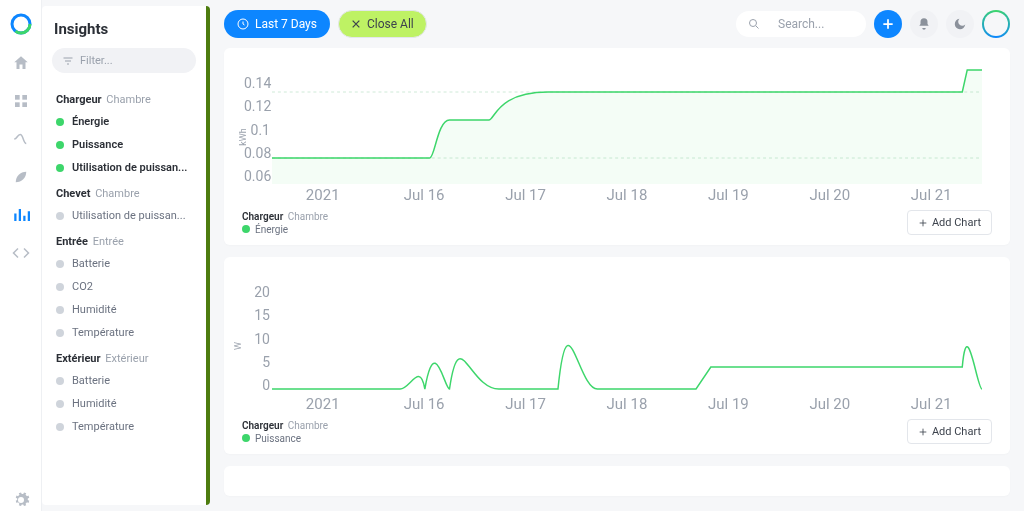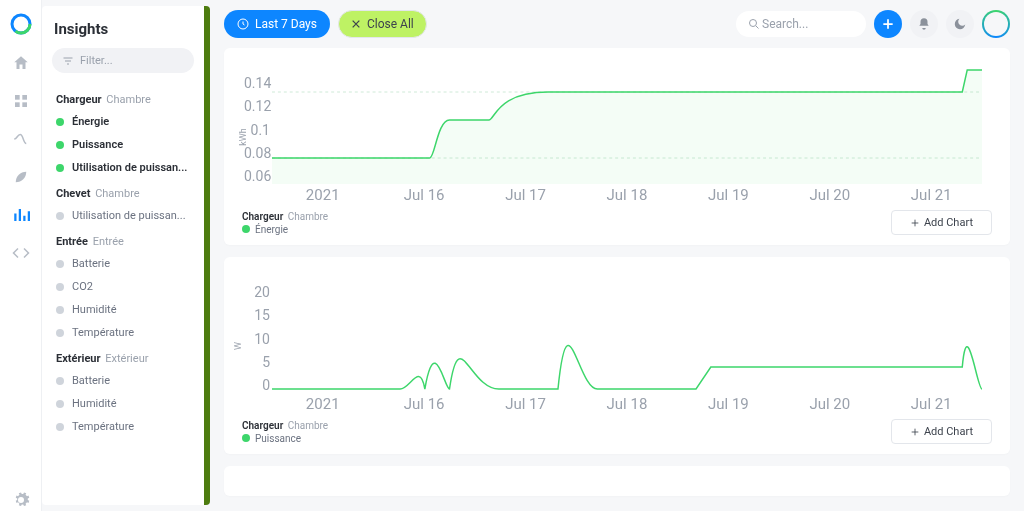--- a/index.html
+++ b/index.html
@@ -4,59 +4,59 @@
 <style>
 *{box-sizing:border-box;margin:0;padding:0;font-family:-apple-system,BlinkMacSystemFont,"Segoe UI",Roboto,sans-serif}
 body{background:#f6f7f9;color:#2b2f36;width:1024px;height:511px;overflow:hidden}
 .app{display:flex;height:100%}
 .rail{width:42px;background:#fff;display:flex;flex-direction:column;align-items:center;padding-top:12px;gap:16px;border-right:1px solid #eef0f3}
 .logo{width:24px;height:24px;position:relative}
 .logo svg{width:24px;height:24px}
 .rail-icon{width:22px;height:22px;display:flex;align-items:center;justify-content:center;color:#b7bdc6;cursor:pointer}
 .rail-icon.active{color:#0d86ff}
 .rail-spacer{flex:1}
-.sidebar{width:168px;background:#fff;border-right:6px solid #4d7c0f;display:flex;flex-direction:column;border-radius:4px;margin:6px 0 6px 0}
+.sidebar{width:168px;background:#fff;border-right:4px solid #4d7c0f;display:flex;flex-direction:column;border-radius:4px;margin:6px 0 6px 0}
 .sidebar-title{font-weight:700;font-size:15px;padding:14px 12px 10px;color:#2b2f36}
 .filter-wrap{padding:0 10px 6px}
 .filter{background:#f1f2f5;border-radius:14px;padding:6px 10px;display:flex;align-items:center;gap:6px;font-size:11px;color:#9aa1ac}
 .filter svg{width:12px;height:12px}
 .tree{overflow-y:auto;flex:1;padding:6px 0}
 .group-hdr{padding:8px 14px 4px;font-size:11px;font-weight:700;color:#2b2f36}
 .group-hdr .sub{font-weight:400;color:#9aa1ac;margin-left:2px}
 .tree-item{display:flex;align-items:center;gap:8px;padding:5px 14px;font-size:11px;color:#6b7280;cursor:pointer;white-space:nowrap;overflow:hidden;text-overflow:ellipsis}
 .tree-dot{width:8px;height:8px;border-radius:50%;background:#cfd4db;flex-shrink:0}
 .tree-item.on{color:#2b2f36;font-weight:600}
 .tree-item.on .tree-dot{background:#3dd66b}
 .main{flex:1;display:flex;flex-direction:column;overflow:hidden}
 .topbar{display:flex;align-items:center;gap:8px;padding:10px 14px}
 .btn{display:inline-flex;align-items:center;gap:6px;font-size:12px;border-radius:14px;padding:6px 12px;cursor:pointer;border:1px solid transparent}
 .btn-primary{background:#0d86ff;color:#fff}
 .btn-outline{background:#bef264;color:#3d434d;border:1px solid #e3e6eb}
 .top-spacer{flex:1}
-.search{background:#fff;border-radius:16px;padding:6px 12px;display:flex;align-items:center;gap:2px;color:#9aa1ac;font-size:12px;width:130px}
+.search{background:#fff;border-radius:16px;padding:6px 12px;display:flex;align-items:center;gap:18px;color:#9aa1ac;font-size:12px;width:130px}
 .circ-btn{width:28px;height:28px;border-radius:50%;display:flex;align-items:center;justify-content:center;cursor:pointer}
 .circ-add{background:#0d86ff;color:#fff}
 .circ-plain{background:#f1f2f5;color:#8b919b}
 .avatar{width:28px;height:28px;border-radius:50%;background:conic-gradient(#3dd66b,#0d86ff,#3dd66b);padding:2px}
 .avatar-inner{width:100%;height:100%;border-radius:50%;background:#f6f7f9}
 .content{flex:1;overflow-y:auto;padding:0 14px 14px}
 .card{background:#fff;border-radius:6px;padding:14px 18px 10px;margin-bottom:12px;box-shadow:0 1px 2px rgba(0,0,0,0.02)}
 .chart-area{height:140px;position:relative;margin-left:30px;margin-right:10px;margin-bottom:8px}
 .y-axis{position:absolute;left:-28px;top:13px;bottom:18px;width:26px;display:flex;flex-direction:column;justify-content:space-between;font-size:14px;color:#9aa1ac;text-align:right}
 .y-unit{position:absolute;left:-38px;top:50%;transform:rotate(-90deg);font-size:9px;color:#9aa1ac}
 .plot{position:absolute;left:0;right:0;top:0;bottom:18px}
 .x-axis{position:absolute;left:0;right:0;bottom:0;height:16px;display:flex;font-size:15px;color:#9aa1ac}
 .x-axis span{flex:1;text-align:center}
 .card-footer{display:flex;align-items:center;justify-content:space-between;margin-top:6px}
 .legend{font-size:10px;color:#6b7280}
 .legend .device{font-weight:600;color:#2b2f36}
 .legend .room{color:#9aa1ac;margin-left:2px}
 .legend-row{display:flex;align-items:center;gap:5px;margin-top:2px}
 .legend-dot{width:8px;height:8px;border-radius:50%;background:#3dd66b}
-.add-chart{font-size:11px;color:#3d434d;padding:5px 18px;border:1px solid #e3e6eb;border-radius:4px;cursor:pointer;display:flex;align-items:center;gap:4px;background:#fff}
+.add-chart{font-size:11px;color:#3d434d;padding:5px 10px;border:1px solid #e3e6eb;border-radius:4px;cursor:pointer;display:flex;align-items:center;gap:4px;background:#fff}
 svg.line-path{width:100%;height:100%}
 </style>
 </head>
 <body>
 
 <div class="app">
 
   <div class="rail">
     <div class="logo">
       <svg viewBox="0 0 24 24">

